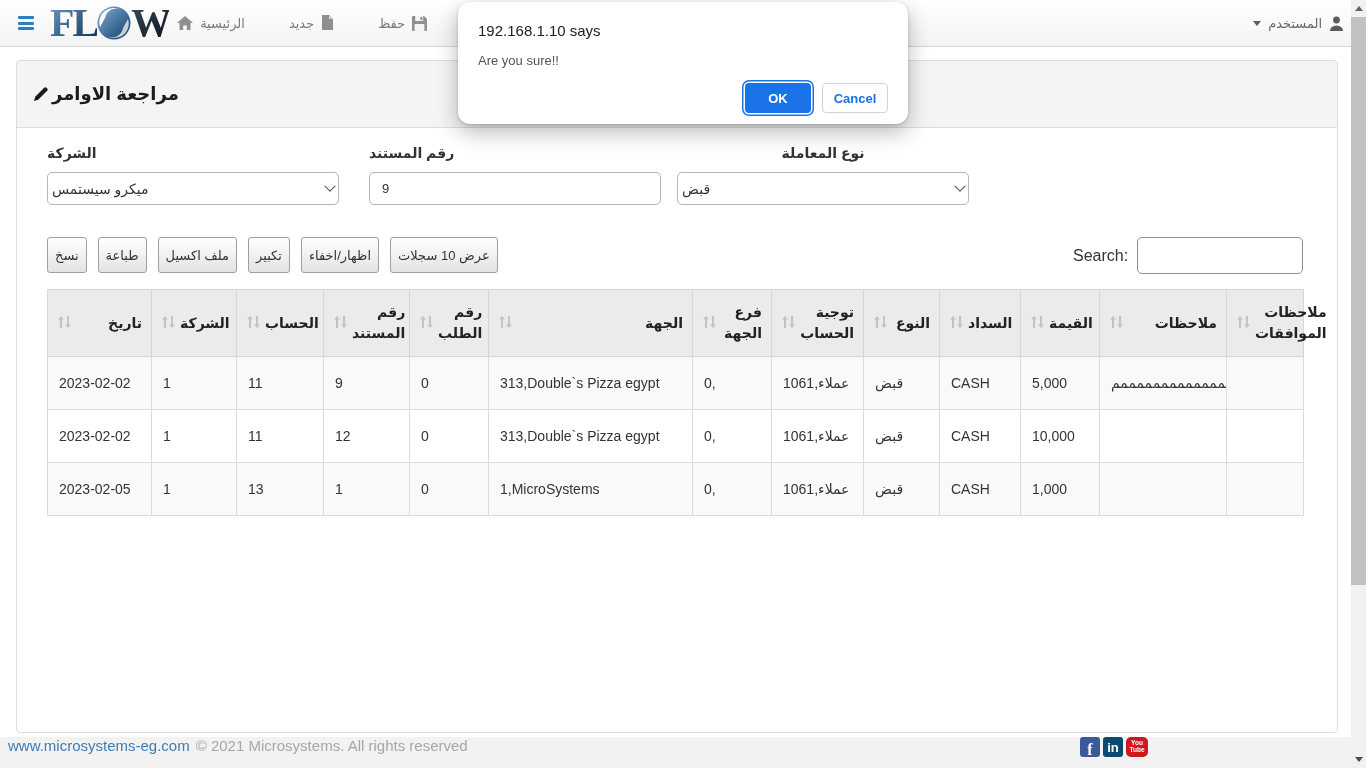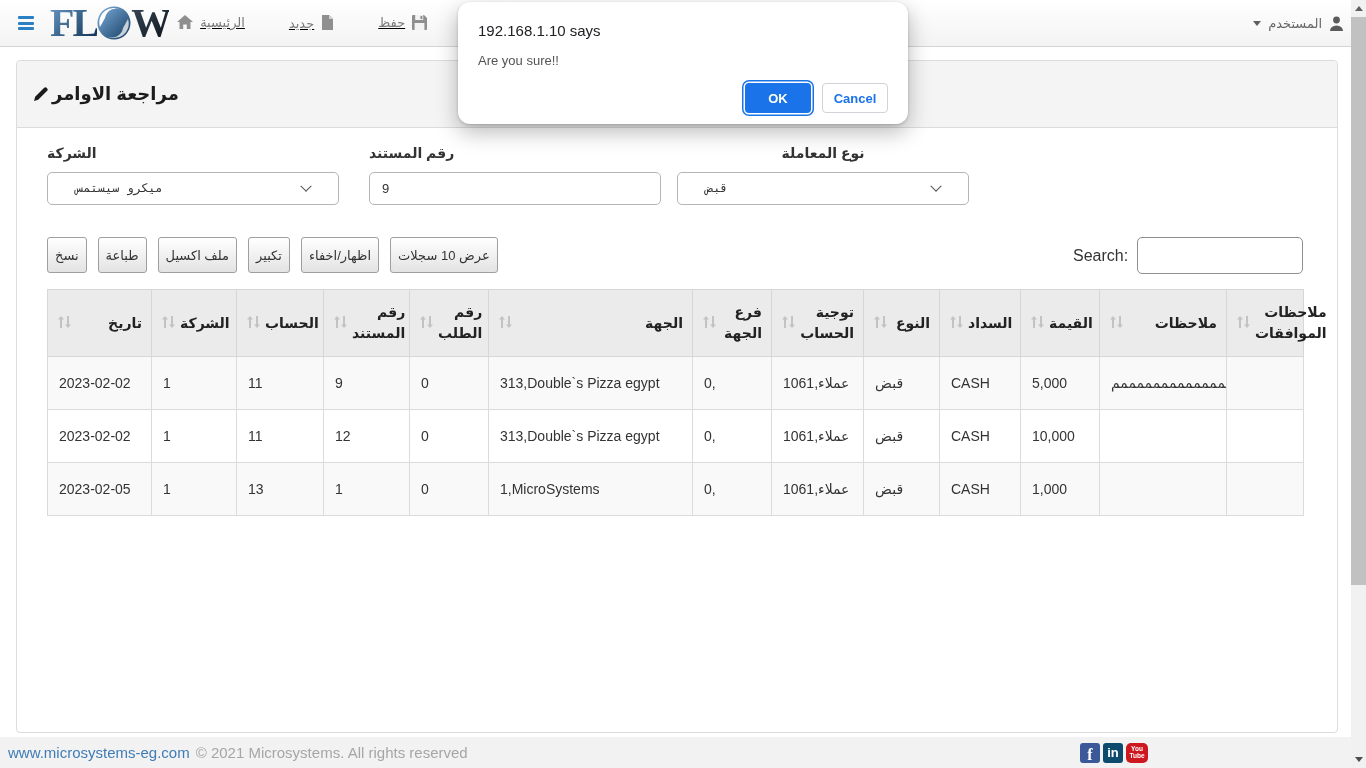--- a/index.html
+++ b/index.html
@@ -14,21 +14,21 @@
   .hamburger{margin-left:18px; width:16px; cursor:pointer;}
   .hamburger span{display:block; height:3px; background:#2b7fc3; margin:2.5px 0; border-radius:1px;}
   .brand{display:flex; align-items:center; margin-left:16px; cursor:pointer;}
   .b-fl,.b-w{font-family:"Liberation Serif","DejaVu Serif",serif; font-weight:700;
     font-size:40px; line-height:1; letter-spacing:-2px;}
   .b-fl{background:linear-gradient(135deg,#6b9cc9,#0c2b4d);
     -webkit-background-clip:text; background-clip:text; -webkit-text-fill-color:transparent; color:#1e4e79;}
   .b-w{background:linear-gradient(135deg,#3b4c5c,#0a1018);
     -webkit-background-clip:text; background-clip:text; -webkit-text-fill-color:transparent; color:#15202c;}
   .swirl{margin:0 -1px;}
-  .nav-items{display:flex; margin-left:8px; gap:44px; align-items:flex-start;text-decoration:underline;}
+  .nav-items{display:flex; margin-left:8px; gap:44px; align-items:center;}
   .nav-item{display:flex; align-items:center; gap:7px; color:#7a7a7a; font-size:13px; cursor:pointer; white-space:nowrap;}
   .pause-bars{display:flex; gap:3px;}
   .pause-bars i{display:block; width:3.5px; height:11px; background:#8f8f8f;}
   .user{position:absolute; right:22px; top:0; height:47px; display:flex; align-items:center; gap:7px;
     color:#666; font-size:13px; cursor:pointer;}
   .caret{width:0; height:0; border-left:4.5px solid transparent; border-right:4.5px solid transparent;
     border-top:5px solid #5e5e5e;}
   
   .scrollbar{position:absolute; right:0; top:0; width:15px; height:768px; background:#f1f1f1; z-index:60;}
   .sb-up{position:absolute; top:6px; left:3.5px; width:0; height:0;
@@ -40,21 +40,21 @@
   .panel{position:absolute; left:16px; top:60px; width:1322px; height:673px;
     border:1px solid #dcdcdc; border-radius:4px; background:#fff;}
   .panel-head{height:67px; background:#f4f4f4; border-bottom:1px solid #dcdcdc;
     border-radius:4px 4px 0 0; display:flex; align-items:center; padding-left:14px; gap:1px;}
   .panel-title{font-size:18px; font-weight:700; color:#1c1c1c;}
   
   .fgroup{position:absolute; width:292px;}
   .fg1{left:30px; top:84px;} .fg2{left:352px; top:84px;} .fg3{left:660px; top:84px;text-align:center;}
   .flabel{font-size:14px; font-weight:700; color:#333; margin-bottom:11px;}
   .fctl{height:33px; border:1px solid #b5b5b5; border-radius:5px; display:flex; align-items:center;
-    justify-content:space-between; padding:0 28px; font-size:12px; color:#333; background:#fff; cursor:pointer;font-family:Liberation Mono, monospace;}
+    justify-content:space-between; padding:0 4px; font-size:14px; color:#333; background:#fff; cursor:pointer;}
   .chev{width:8px; height:8px; border-right:1.8px solid #555; border-bottom:1.8px solid #555;
     transform:rotate(45deg) translate(-2px,-2px);}
   input.finput{width:292px; height:33px; border:1px solid #b5b5b5; border-radius:5px;
     padding:0 12px; font-size:13px; color:#333; outline:none; font-family:inherit;}
   
   .actionset{position:absolute; left:996px; top:104px; background:#f1f1f1; border-radius:7px;
     padding:5px; display:flex; gap:3px;}
   .abtn{display:flex; align-items:center; gap:9px; padding:0 13px; height:41px;
     background:linear-gradient(#fefefe,#dcdcdc); border:1px solid #b3b3b3; border-radius:5px;
     font-size:13.5px; color:#222; cursor:pointer; font-family:inherit;}
@@ -76,21 +76,21 @@
   .grid th{background:#ebebeb; border:1px solid #d7d7d7; height:67px; padding:6px 9px;
     vertical-align:middle; cursor:pointer;}
   .th-in{display:flex; align-items:center; gap:4px;}
   .th-label{flex:1; text-align:right; direction:rtl; font-weight:700; color:#222;
     font-size:14px; line-height:1.5;}
   .grid td{border:1px solid #dbdbdb; height:53px; padding:6px 11px; color:#333;
     text-align:left; direction:ltr; background:#fff; overflow:hidden; white-space:nowrap;}
   .grid tbody tr:nth-child(odd) td{background:#f9f9f9;}
   
   .footer{position:absolute; left:0; bottom:0; width:1351px; height:31px; background:#f2f2f2;
-    display:flex; align-items:center;margin-top:26px;}
+    display:flex; margin-top:26px;}
   .f-link{color:#3f7cb6; font-size:15px; margin-left:8px; text-decoration:none; cursor:pointer;}
   .f-copy{color:#a6a6a6; font-size:15px; margin-left:6px;}
   .socials{position:absolute; left:1080px; display:flex; gap:3px; align-items:center;}
   .s-ico{height:20px; border-radius:3px; color:#fff; display:flex; align-items:flex-end;
     justify-content:center; cursor:pointer; overflow:hidden;}
   .s-fb{width:20px; background:#3b5998; font-family:"Liberation Serif","DejaVu Serif",serif;
     font-weight:700; font-size:16px; line-height:0.95;}
   .s-li{width:20px; background:#0c4a6e; font-weight:700; font-size:13px; align-items:center;}
   .s-yt{width:22px; background:#cc181e; border-radius:5px; align-items:center;
     font-weight:700; font-size:6.5px; line-height:1.05; text-align:center; white-space:normal; padding:0 3px;}

